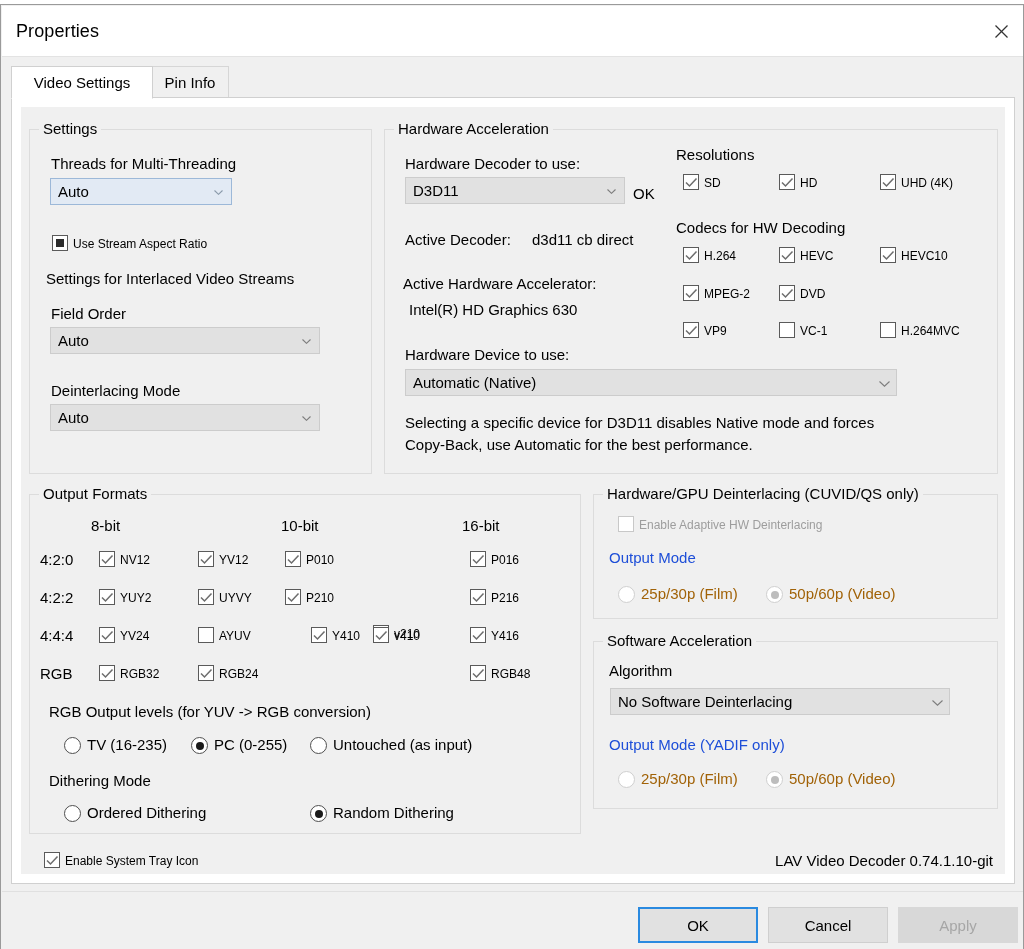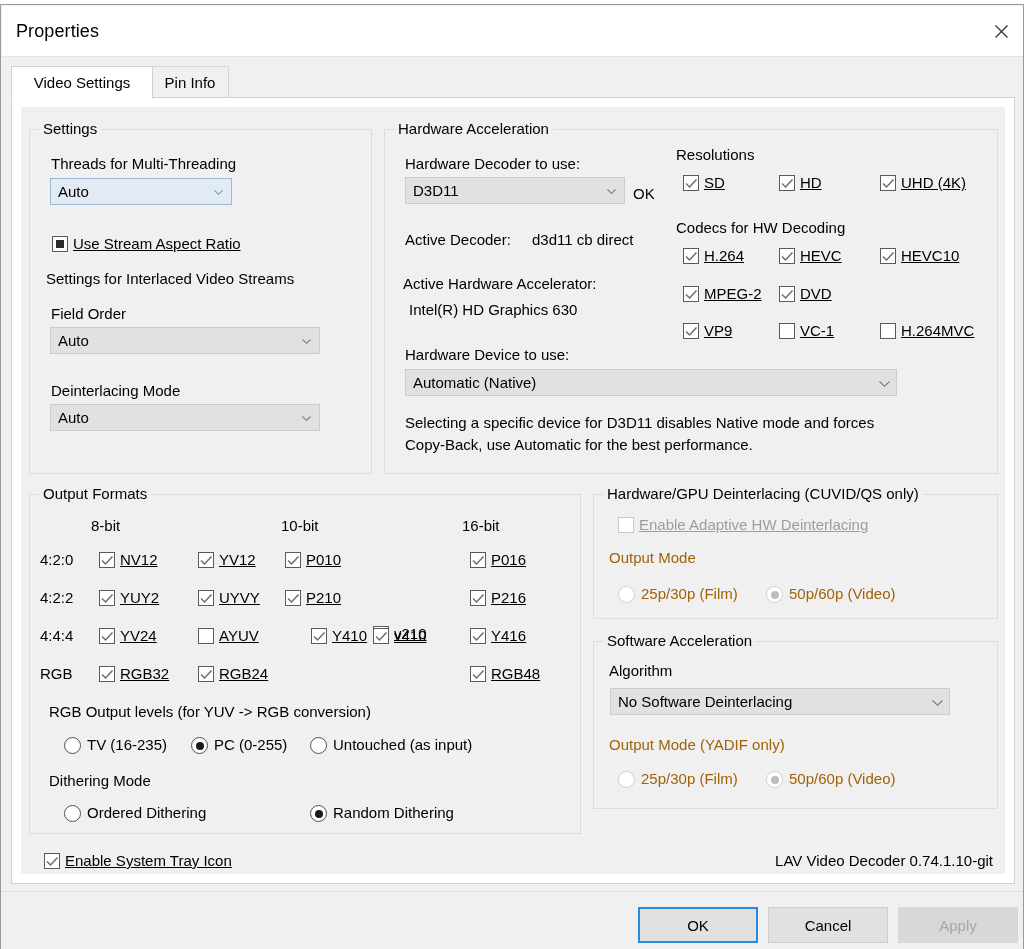--- a/index.html
+++ b/index.html
@@ -124,21 +124,21 @@
     color: #000;
     white-space: nowrap;
   }
 
   .lbl {
     position: absolute;
     font-size: 15px;
     color: #000;
     white-space: nowrap;
   }
-  .lbl.dim { color: #a16207; }
+  .lbl.dim { color: #1d4ed8; }
 
   
   .combo {
     position: absolute;
     box-sizing: border-box;
     background: #e1e1e1;
     border: 1px solid #cccccc;
     height: 27px;
     display: flex;
     align-items: center;
@@ -163,24 +163,23 @@
     width: 9px;
     height: 5px;
   }
   .combo .arrow svg { display: block; }
 
   
   .cb {
     position: absolute;
     white-space: nowrap;
     cursor: default;
-    font-size: 15px;
+    font-size: 12px;
     color: #000;
     line-height: 18px;
-    text-decoration: underline;
   }
   .cb .box {
     display: inline-block;
     vertical-align: -3px;
     width: 16px;
     height: 16px;
     box-sizing: border-box;
     border: 1px solid #5a5a5a;
     background: #ffffff;
     position: relative;

